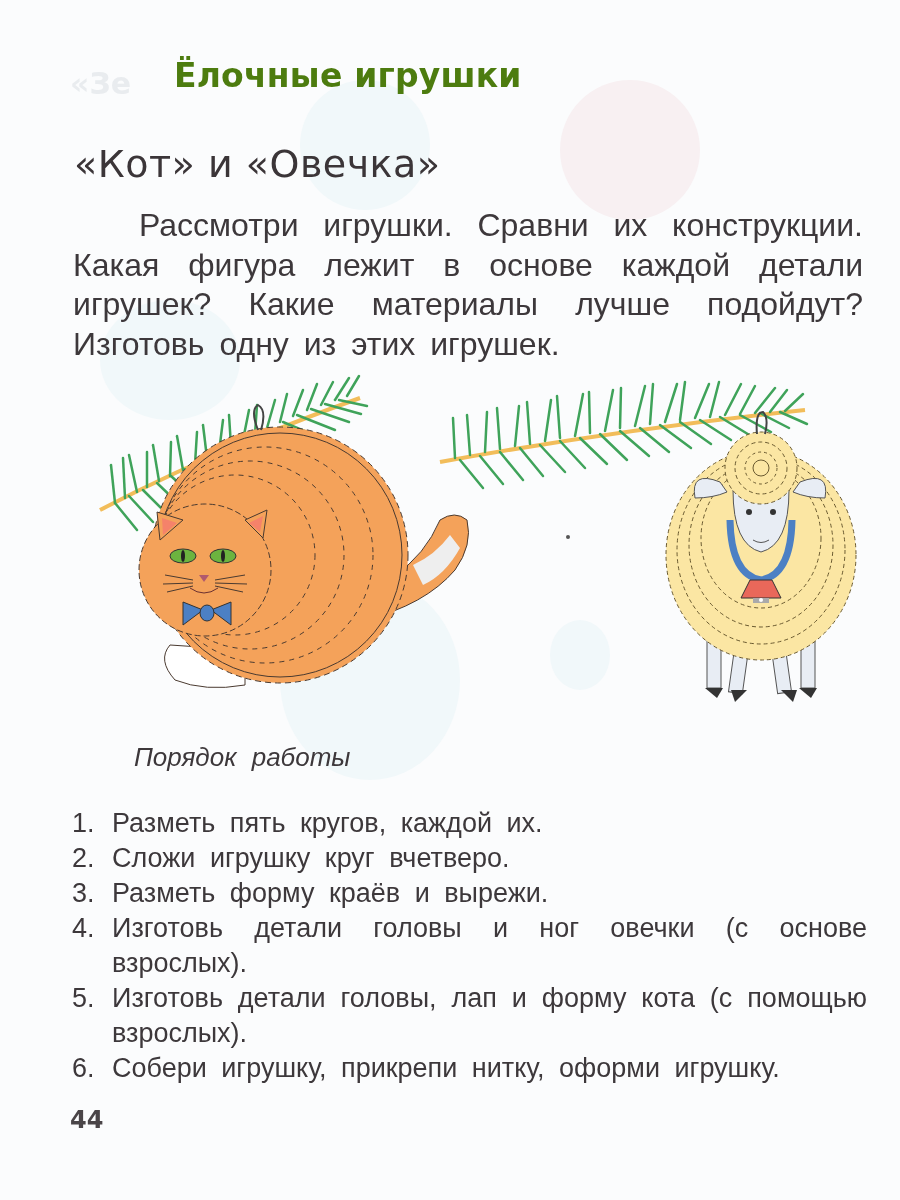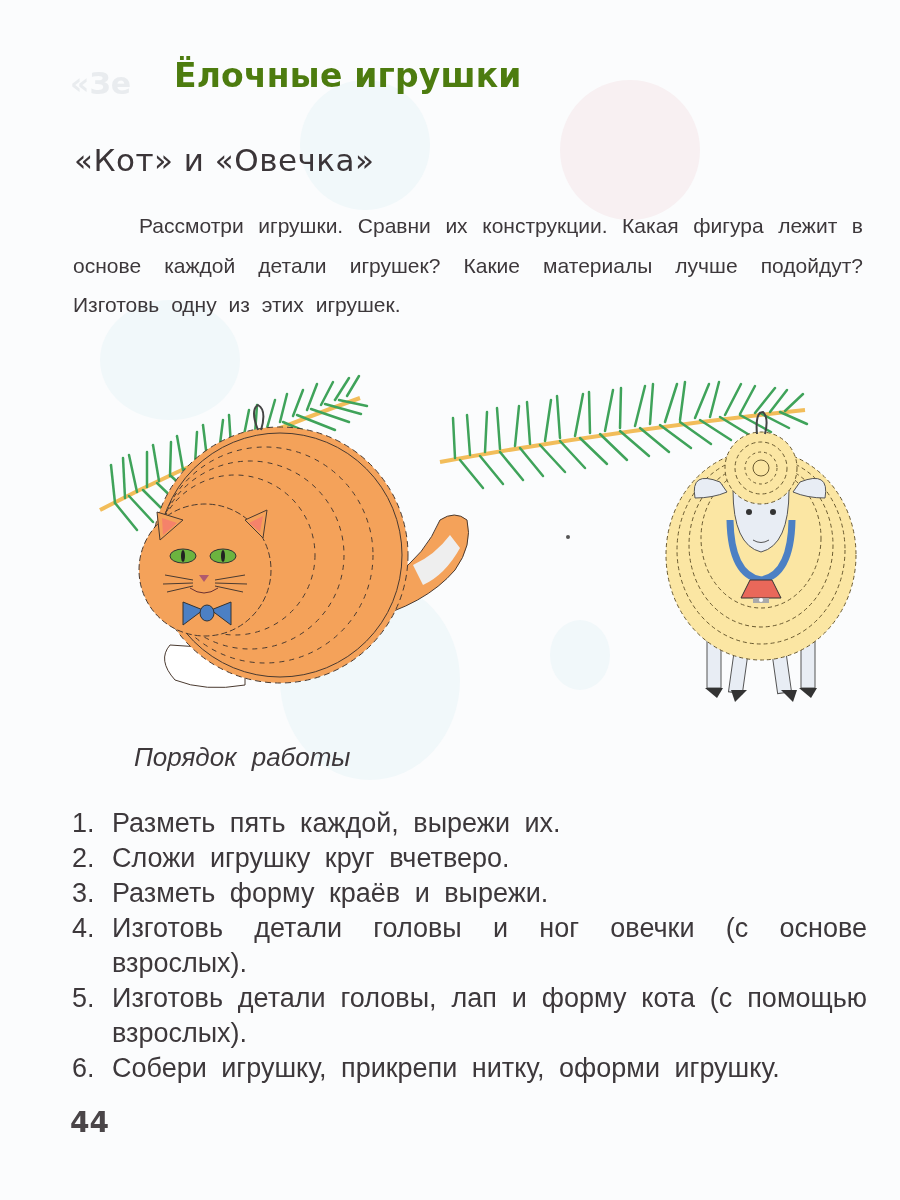--- a/index.html
+++ b/index.html
@@ -14,42 +14,42 @@
     font-family: "DejaVu Sans", sans-serif; pointer-events: none;
   }
   .ghost-circle { position:absolute; border-radius:50%; background:#f1f8fa; pointer-events:none; }
   .section-title {
     position: absolute; left: 130px; top: 56px;
     font-family: "DejaVu Sans", sans-serif; font-size: 33px; font-weight: bold;
     color: #4d7c0f; letter-spacing: 0.2px; margin-left: 44px;
   }
   .lesson-title {
     position: absolute; left: 74px; top: 142px;
-    font-family: "DejaVu Sans", sans-serif; font-size: 31px; color: #3b3538;
+    font-family: "DejaVu Sans", sans-serif; font-size: 38px; color: #3b3538;
     letter-spacing: 0.5px;
   }
   .intro {
     position: absolute; left: 73px; top: 206px; width: 790px;
     font-family: "Liberation Sans Narrow", "Liberation Sans", sans-serif;
-    font-size: 21px; line-height: 39.5px; text-align: justify;
+    font-size: 32px; line-height: 39.5px; text-align: justify;
     text-align-last: left; word-spacing: 6px; color: #3d383b;
   }
   .intro .indent { display:inline-block; width: 66px; }
   .illus { position: absolute; left: 95px; top: 370px; width: 790px; height: 340px; }
   .procedure-label {
     position: absolute; left: 134px; top: 742px;
     font-style: italic; font-size: 26px; color: #3d383b; word-spacing: 8px;
   }
   .steps { position: absolute; left: 72px; top: 806px; width: 795px; margin:0; padding:0; list-style:none; }
   .steps li { position: relative; font-size: 27px; line-height: 35px; padding-left: 40px; word-spacing: 7px; color:#3d383b; }
   .steps li .num { position:absolute; left:0; top:0; }
   .steps li .txt { display:block; text-align: justify; text-align-last:left; }
   .page-number {
     position: absolute; left: 70px; top: 1106px;
-    font-family: "DejaVu Sans", sans-serif; font-weight: bold; font-size: 28px; color: #4a4548;
+    font-family: "DejaVu Sans", sans-serif; font-weight: bold; font-size: 24px; color: #4a4548;
   }
 </style>
 </head>
 <body>
 
 <div class="ghost-circle" style="left:300px;top:80px;width:130px;height:130px;"></div>
 <div class="ghost-circle" style="left:560px;top:80px;width:140px;height:140px;background:#f8f0f2;"></div>
 <div class="ghost-circle" style="left:100px;top:300px;width:140px;height:120px;"></div>
 <div class="ghost-circle" style="left:280px;top:580px;width:180px;height:200px;"></div>
 <div class="ghost-circle" style="left:550px;top:620px;width:60px;height:70px;"></div>
@@ -245,21 +245,21 @@
     </g>
     <circle cx="473" cy="167" r="2" fill="#555"></circle>
   </svg>
 </div>
 
 <div class="procedure-label">Порядок работы</div>
 
 <ol class="steps">
   <li>
       <span class="num">1.</span>
-      <span class="txt">Разметь пять каждой, вырежи их.</span>
+      <span class="txt">Разметь пять кругов, каждой их.</span>
     </li>
   <li>
       <span class="num">2.</span>
       <span class="txt">Сложи игрушку круг вчетверо.</span>
     </li>
   <li>
       <span class="num">3.</span>
       <span class="txt">Разметь форму краёв и вырежи.</span>
     </li>
   <li>

